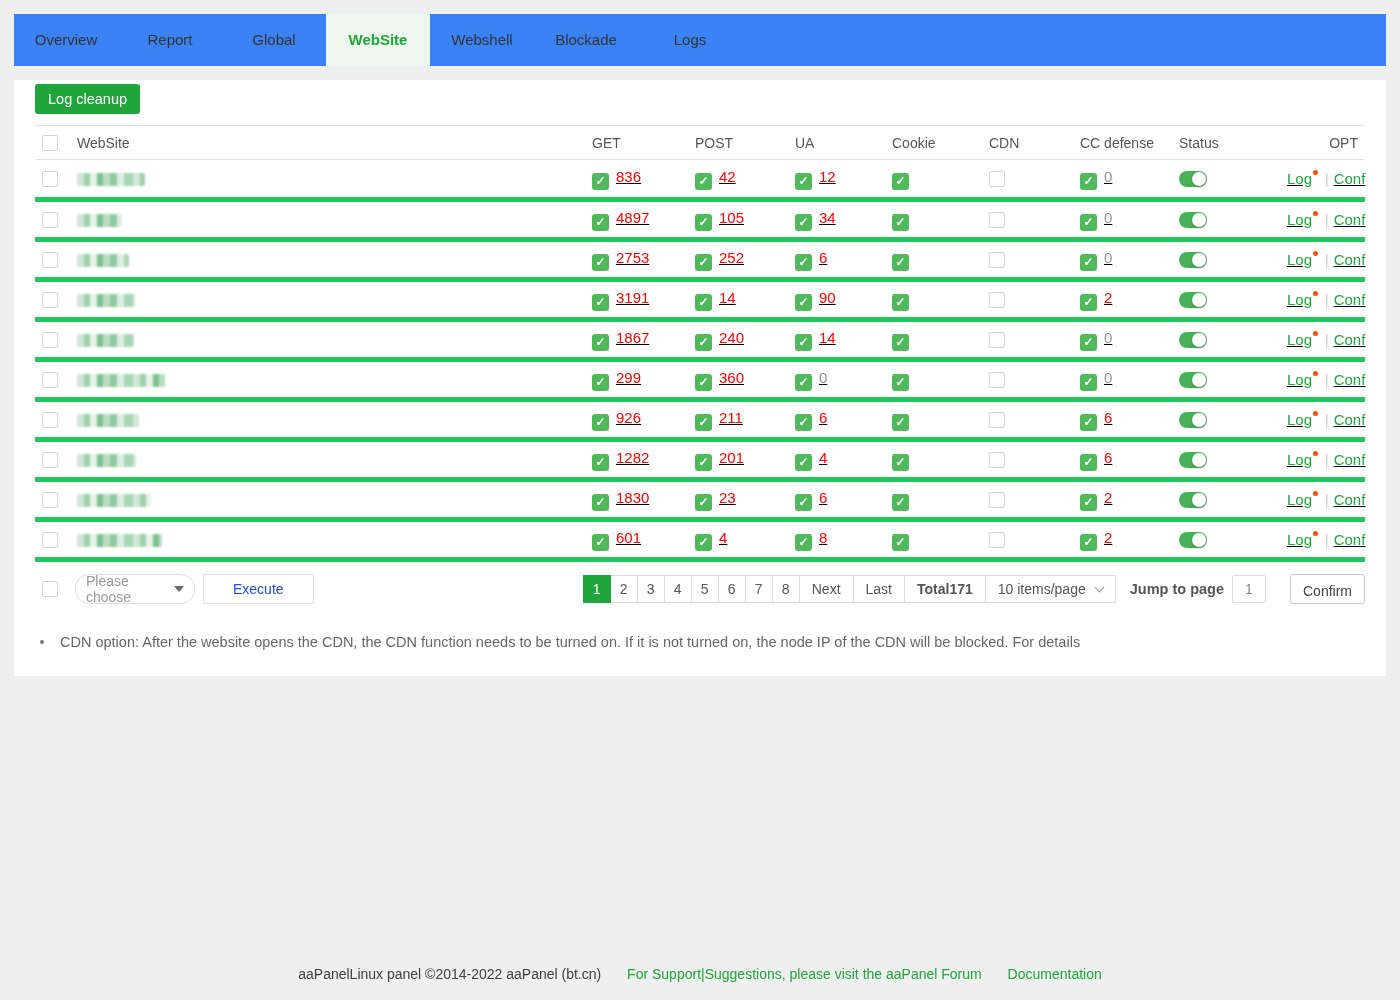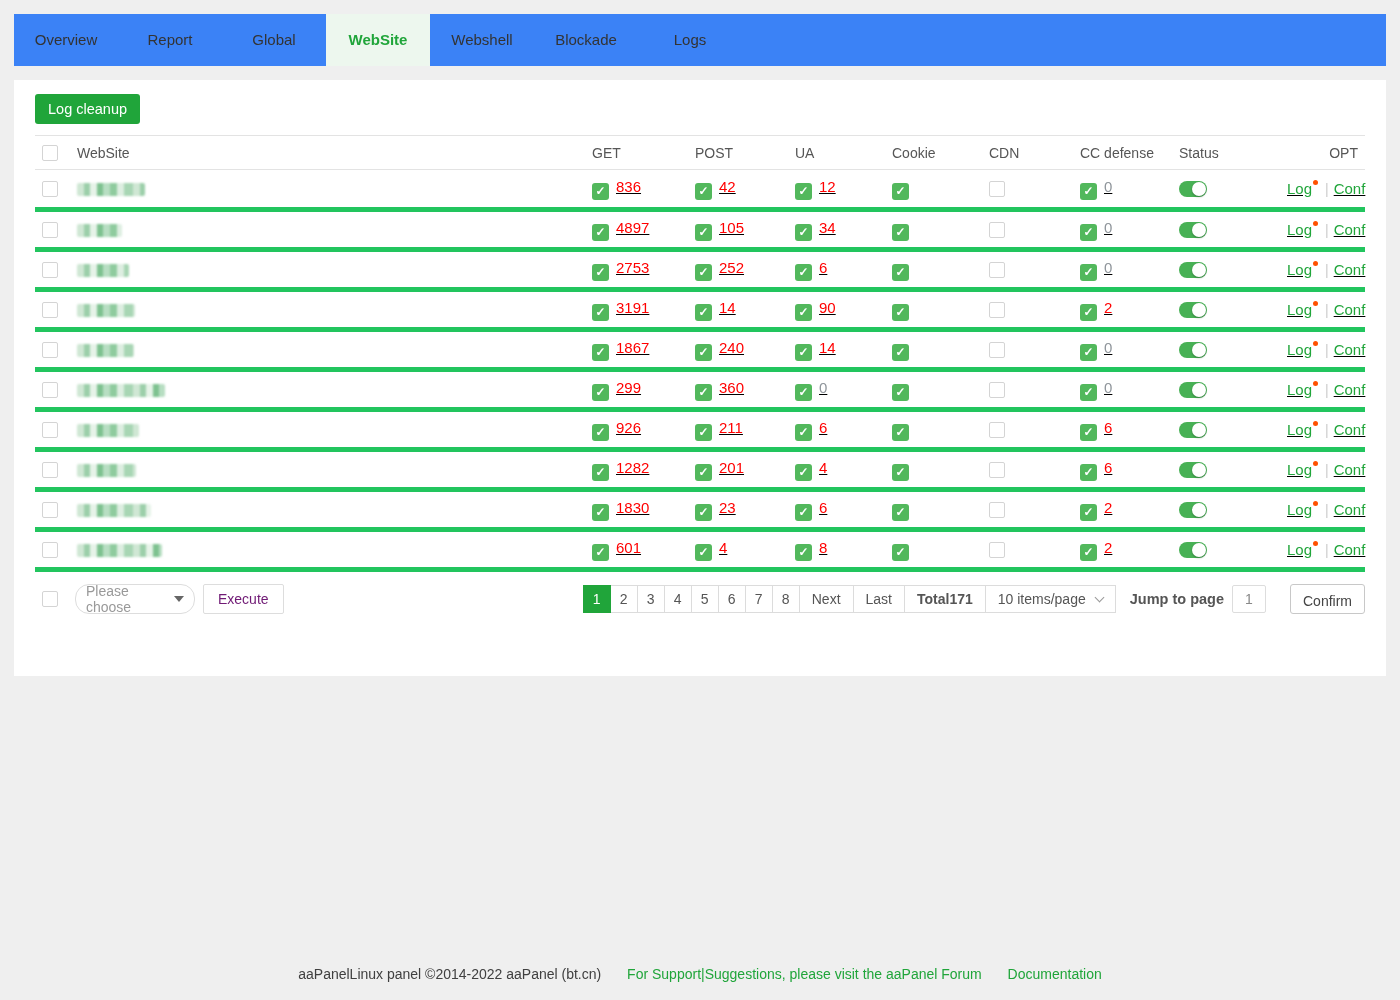--- a/index.html
+++ b/index.html
@@ -5,21 +5,21 @@
   * { margin:0; padding:0; box-sizing:border-box; }
   html,body { width:1400px; height:1000px; background:#efefef; font-family:"Liberation Sans", sans-serif; position:relative; overflow:hidden; }
 
   
   .tabbar { position:absolute; top:14px; left:14px; width:1372px; height:52px; background:#3b82f6; display:flex; }
   .tab { width:104px; height:52px; line-height:52px; text-align:center; font-size:15px; color:#333; cursor:pointer; }
   .tab.active { background:#edf7ee; color:#20a53a; font-weight:bold; }
 
   
   .panel { position:absolute; top:80px; left:14px; width:1372px; height:596px; background:#fff; padding:0 21px; }
-  .btn-cleanup { margin-top:14px; height:30px; padding:0 13px; background:#20a53a; color:#fff; border:none; border-radius:3px; font-size:14.5px; cursor:pointer; font-family:inherit; }
+  .btn-cleanup { margin-top:4px; height:30px; padding:0 13px; background:#20a53a; color:#fff; border:none; border-radius:3px; font-size:14.5px; cursor:pointer; font-family:inherit; }
 
   
   table { margin-top:11px; width:1330px; border-collapse:collapse; table-layout:fixed; border-top:1px solid #e3e3e3; }
   thead tr { height:34px; border-bottom:1px solid #e3e3e3; }
   th { font-weight:normal; color:#565656; font-size:14px; text-align:left; padding-left:7px; white-space:nowrap; }
   th.right { text-align:right; padding-right:7px; }
   tbody tr { height:40px; border-bottom:5px solid #22c55e;text-decoration:underline; }
   td { padding-left:7px; vertical-align:middle; white-space:nowrap; }
   td.c-opt { text-align:right; padding-right:7px; }
 
@@ -36,21 +36,21 @@
   .dot { width:5px; height:5px; background:#ff5000; border-radius:50%; display:inline-block; vertical-align:9px; margin-left:1px; }
   .sep { color:#ccc; margin:0 5px 0 7px; font-size:14px; }
 
   
   .pagebar { margin-top:12px; display:flex; align-items:center; height:30px; }
   .leftgrp { display:flex; align-items:center; }
   .leftgrp .cb { margin-left:7px; }
   .select { margin-left:17px; width:120px; height:30px; border:1px solid #ddd; border-radius:14px; background:#fff; color:#999; font-size:14px; display:flex; align-items:center; padding:0 10px; cursor:pointer; }
   .select .lbl { flex:1; }
   .caret { width:0; height:0; border-left:5px solid transparent; border-right:5px solid transparent; border-top:6px solid #666; display:inline-block; }
-  .btn-exec { margin-left:8px; height:30px; padding:0 14px; background:#fff; border:1px solid #ddd; border-radius:2px; color:#701a75; font-size:14px; cursor:pointer; font-family:inherit; }
+  .btn-exec { margin-left:8px; height:30px; padding:0 29px; background:#fff; border:1px solid #ddd; border-radius:2px; color:#1d4ed8; font-size:14px; cursor:pointer; font-family:inherit; }
 
   .pgroup { display:flex; margin-left:auto; }
   .pslot { display:contents; }
   .pbtn { height:28px; line-height:26px; min-width:28px; text-align:center; border:1px solid #dcdcdc; margin-left:-1px; background:#fff; color:#555; font-size:14px; padding:0 9px; cursor:pointer; }
   .pbtn.active { background:#20a53a; border-color:#20a53a; color:#fff; position:relative; }
   .pbtn.wide { padding:0 12px; }
   .pbtn.total { font-weight:bold; padding:0 12px; cursor:default; }
   .pbtn.perpage { display:flex; align-items:center; padding:0 12px; }
   .chev { width:7px; height:7px; border-right:1.5px solid #999; border-bottom:1.5px solid #999; transform:rotate(45deg); display:inline-block; margin-left:10px; margin-top:-4px; }
 
@@ -288,19 +288,23 @@
     </div>
 
     <div class="jump">
       <span class="jump-label">Jump to page</span>
       <input class="jump-input" value="1" style="">
       <button class="btn-confirm">Confirm</button>
     </div>
   </div>
 
   
+  <div class="note">
+    <span class="bullet"></span>
+    <span>CDN option: After the website opens the CDN, the CDN function needs to be turned on. If it is not turned on, the node IP of the CDN will be blocked. For details</span>
+  </div>
 </main>
 
 <footer class="footer">
   <span>aaPanelLinux panel ©2014-2022 aaPanel (bt.cn)</span>
   <a>For Support|Suggestions, please visit the aaPanel Forum</a>
   <a>Documentation</a>
 </footer>
 
 </body></html>

